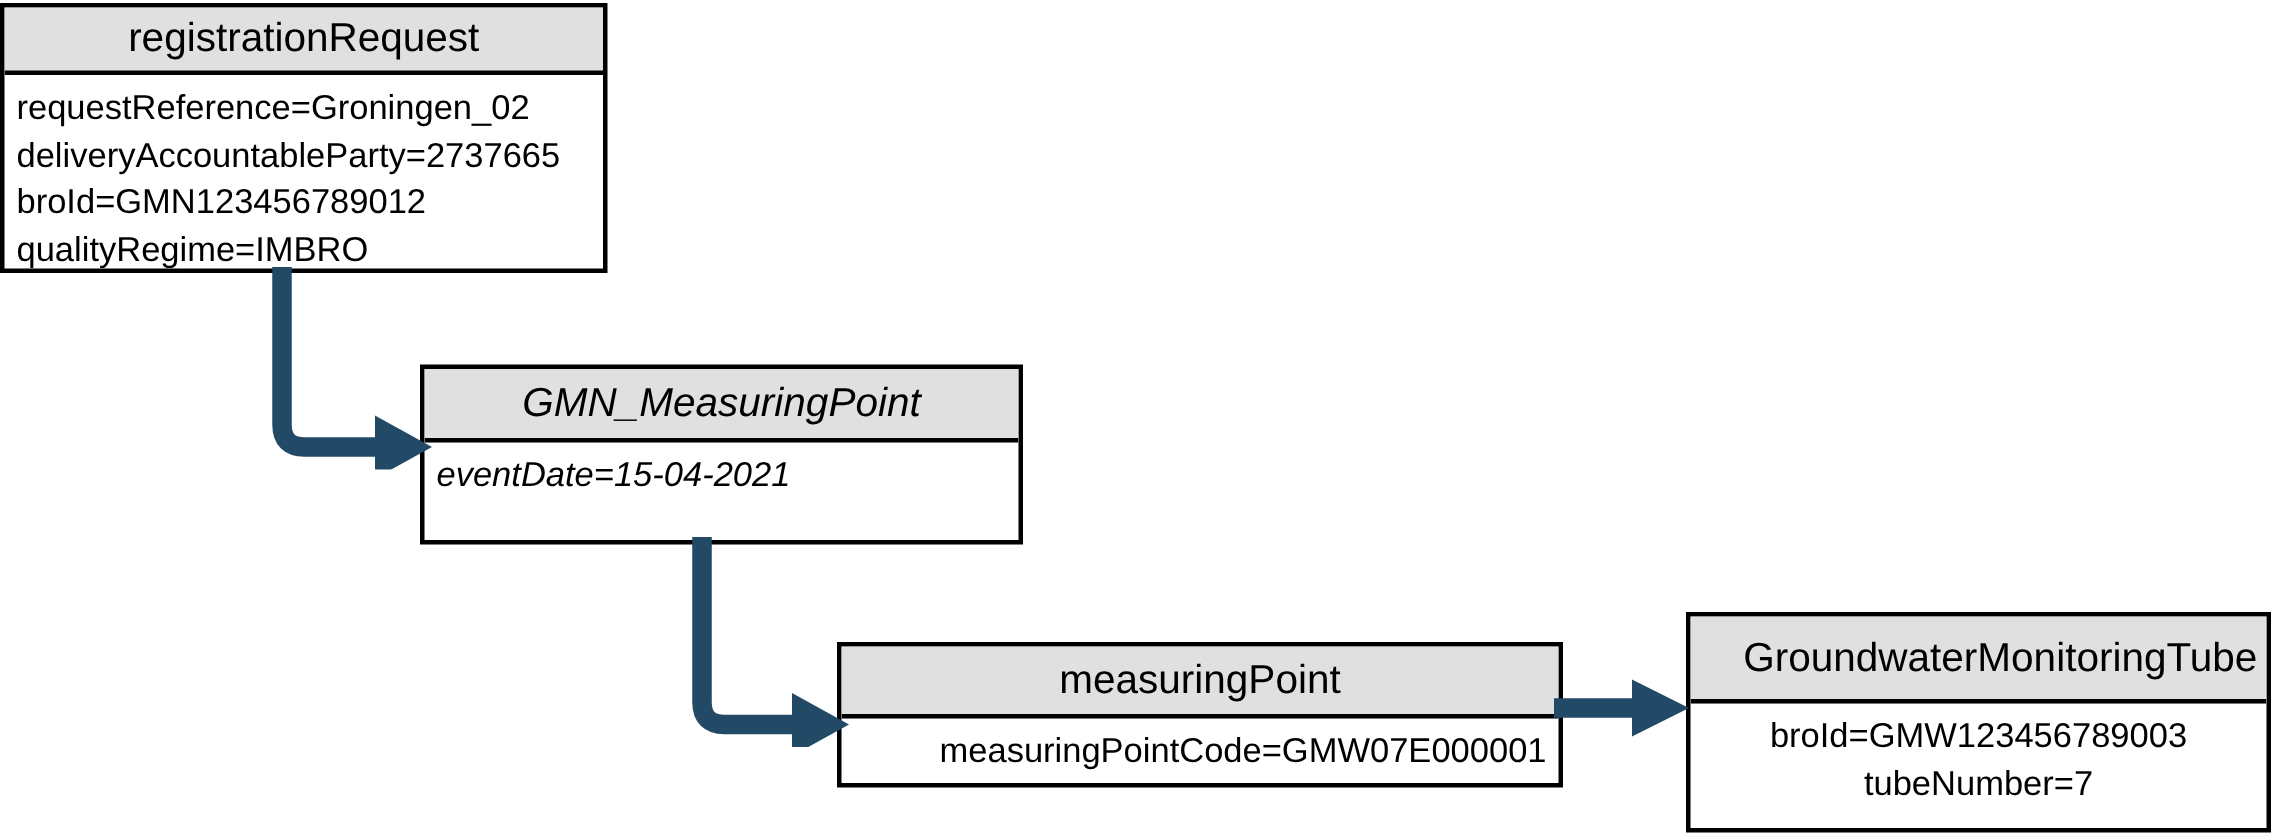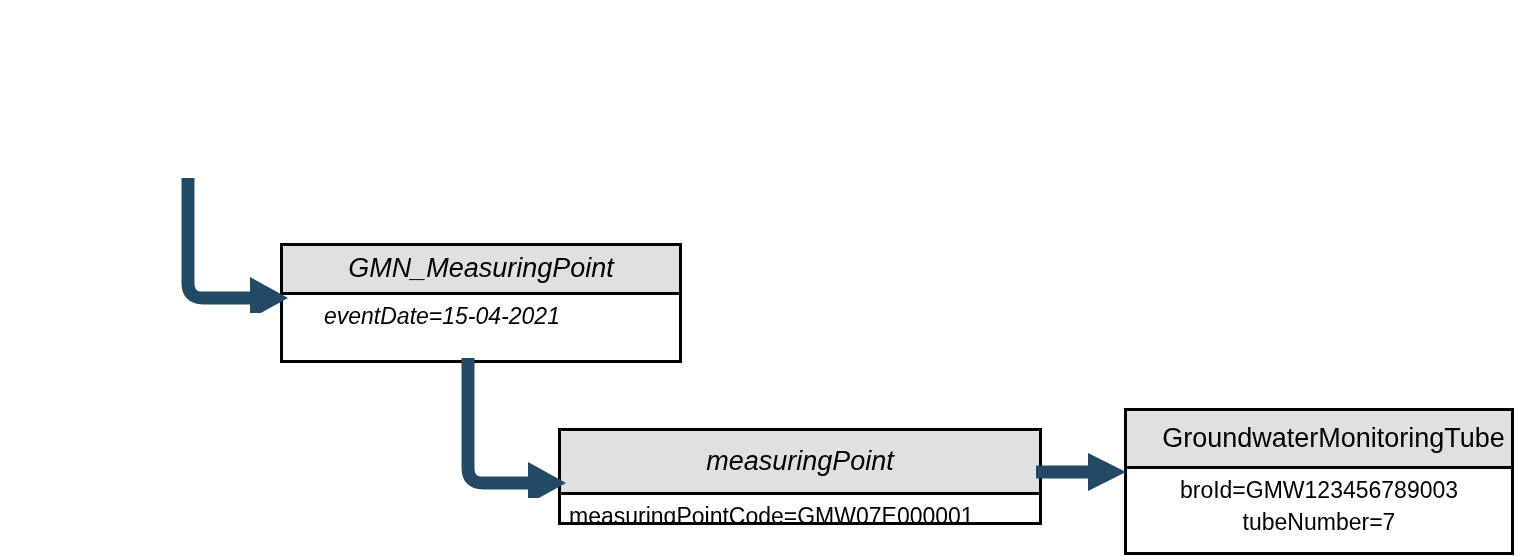--- a/index.html
+++ b/index.html
@@ -56,40 +56,49 @@
     pointer-events: none;
   }
 
   
   #box-registration-request { left: 0px;    top: 2px;   width: 405px; height: 180px; }
   #box-registration-request .uml-header { height: 45px; }
   #box-registration-request .uml-body   { height: 129px; }
 
   #box-gmn-measuringpoint   { left: 280px;  top: 243px; width: 402px; height: 120px; font-style: italic; }
   #box-gmn-measuringpoint .uml-header { height: 49px; }
-  #box-gmn-measuringpoint .uml-body   { height: 65px; margin-left: 33px; }
+  #box-gmn-measuringpoint .uml-body   { height: 65px; }
 
   #box-measuringpoint       { left: 558px;  top: 428px; width: 484px; height: 97px; }
-  #box-measuringpoint .uml-header { height: 64px; font-style: italic; }
-  #box-measuringpoint .uml-body   { height: 43px; }
+  #box-measuringpoint .uml-header { height: 48px; }
+  #box-measuringpoint .uml-body   { height: 43px; text-align: right; }
 
   #box-groundwater-tube     { left: 1124px; top: 408px; width: 390px; height: 147px; }
   #box-groundwater-tube .uml-header { height: 58px; padding-left: 29px; }
   #box-groundwater-tube .uml-body   { height: 83px; text-align: center; }
 
   
   #conn-request-to-gmnpoint { left: 178px; top: 178px; width: 120px; height: 135px; }
   #conn-gmnpoint-to-mpoint  { left: 458px; top: 358px; width: 118px; height: 140px; }
   #conn-mpoint-to-tube      { left: 1036px; top: 452px; width: 96px;  height: 40px; }
 </style>
 </head>
 <body>
 
 <div id="diagram">
 
+  <div class="uml-box" id="box-registration-request">
+    <div class="uml-header">registrationRequest</div>
+    <div class="uml-body">
+      <div class="attr-line">requestReference=Groningen_02</div>
+      <div class="attr-line">deliveryAccountableParty=2737665</div>
+      <div class="attr-line">broId=GMN123456789012</div>
+      <div class="attr-line">qualityRegime=IMBRO</div>
+    </div>
+  </div>
 
   <div class="uml-box" id="box-gmn-measuringpoint">
     <div class="uml-header">GMN_MeasuringPoint</div>
     <div class="uml-body">
       <div class="attr-line">eventDate=15-04-2021</div>
     </div>
   </div>
 
   <div class="uml-box" id="box-measuringpoint">
     <div class="uml-header">measuringPoint</div>

